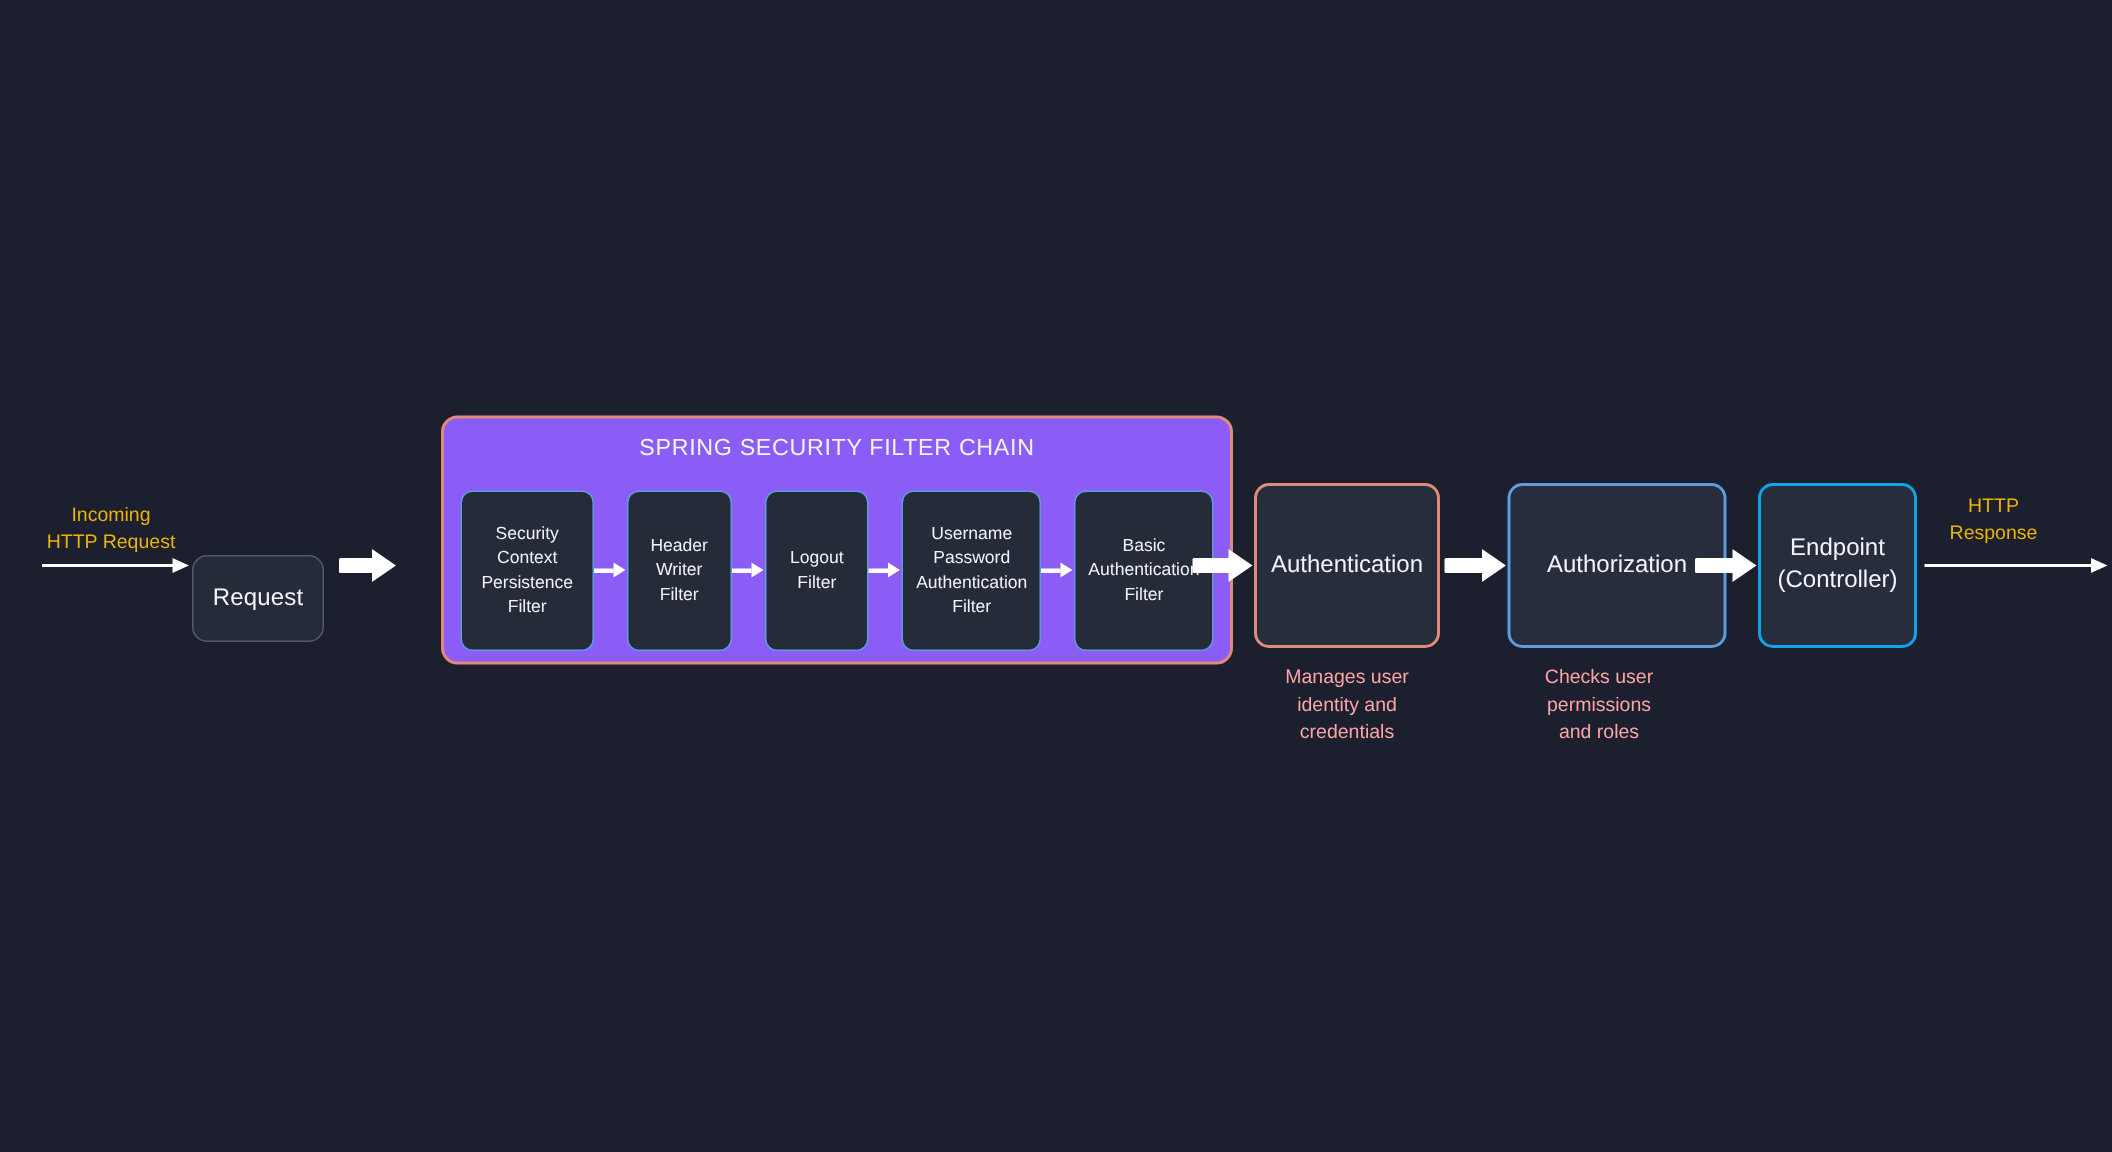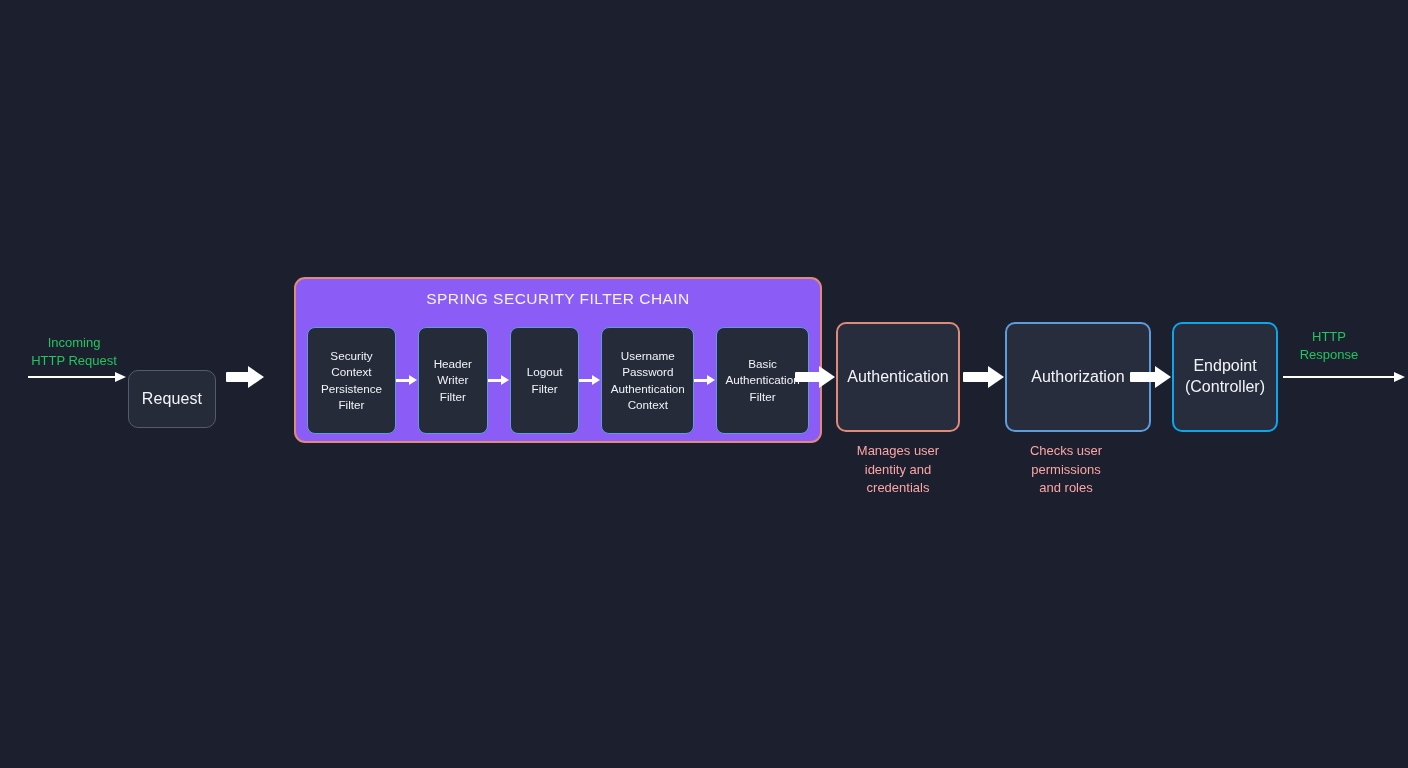--- a/index.html
+++ b/index.html
@@ -225,21 +225,21 @@
   .ta-out { left: 1283px; top: 371px; width: 122px; }
   .ta-out .t-shaft { width: 112px; }
 
   
   .edge-label {
     position: absolute;
     text-align: center;
     font-size: 13px;
     line-height: 1.42;
     white-space: pre-line;
-    color: #22c55e;
+    color: #eab308;
   }
   .lbl-in  { left: 14px;   top: 334px; width: 120px; }
   .lbl-out { left: 1281px; top: 328px; width: 96px; }
 </style>
 </head>
 <body>
 
 <div id="diagram">
 
   <div class="edge-label lbl-in">Incoming
@@ -276,21 +276,21 @@
       <span class="mini-arrow"></span>
 
       <div class="filter-box fb-2">Logout
 Filter</div>
 
       <span class="mini-arrow"></span>
 
       <div class="filter-box fb-3">Username
 Password
 Authentication
-Context</div>
+Filter</div>
 
       <span class="mini-arrow"></span>
 
       <div class="filter-box fb-4">Basic
 Authentication
 Filter</div>
     </div>
   </div>
 
   <div class="big-arrow ba-2">

